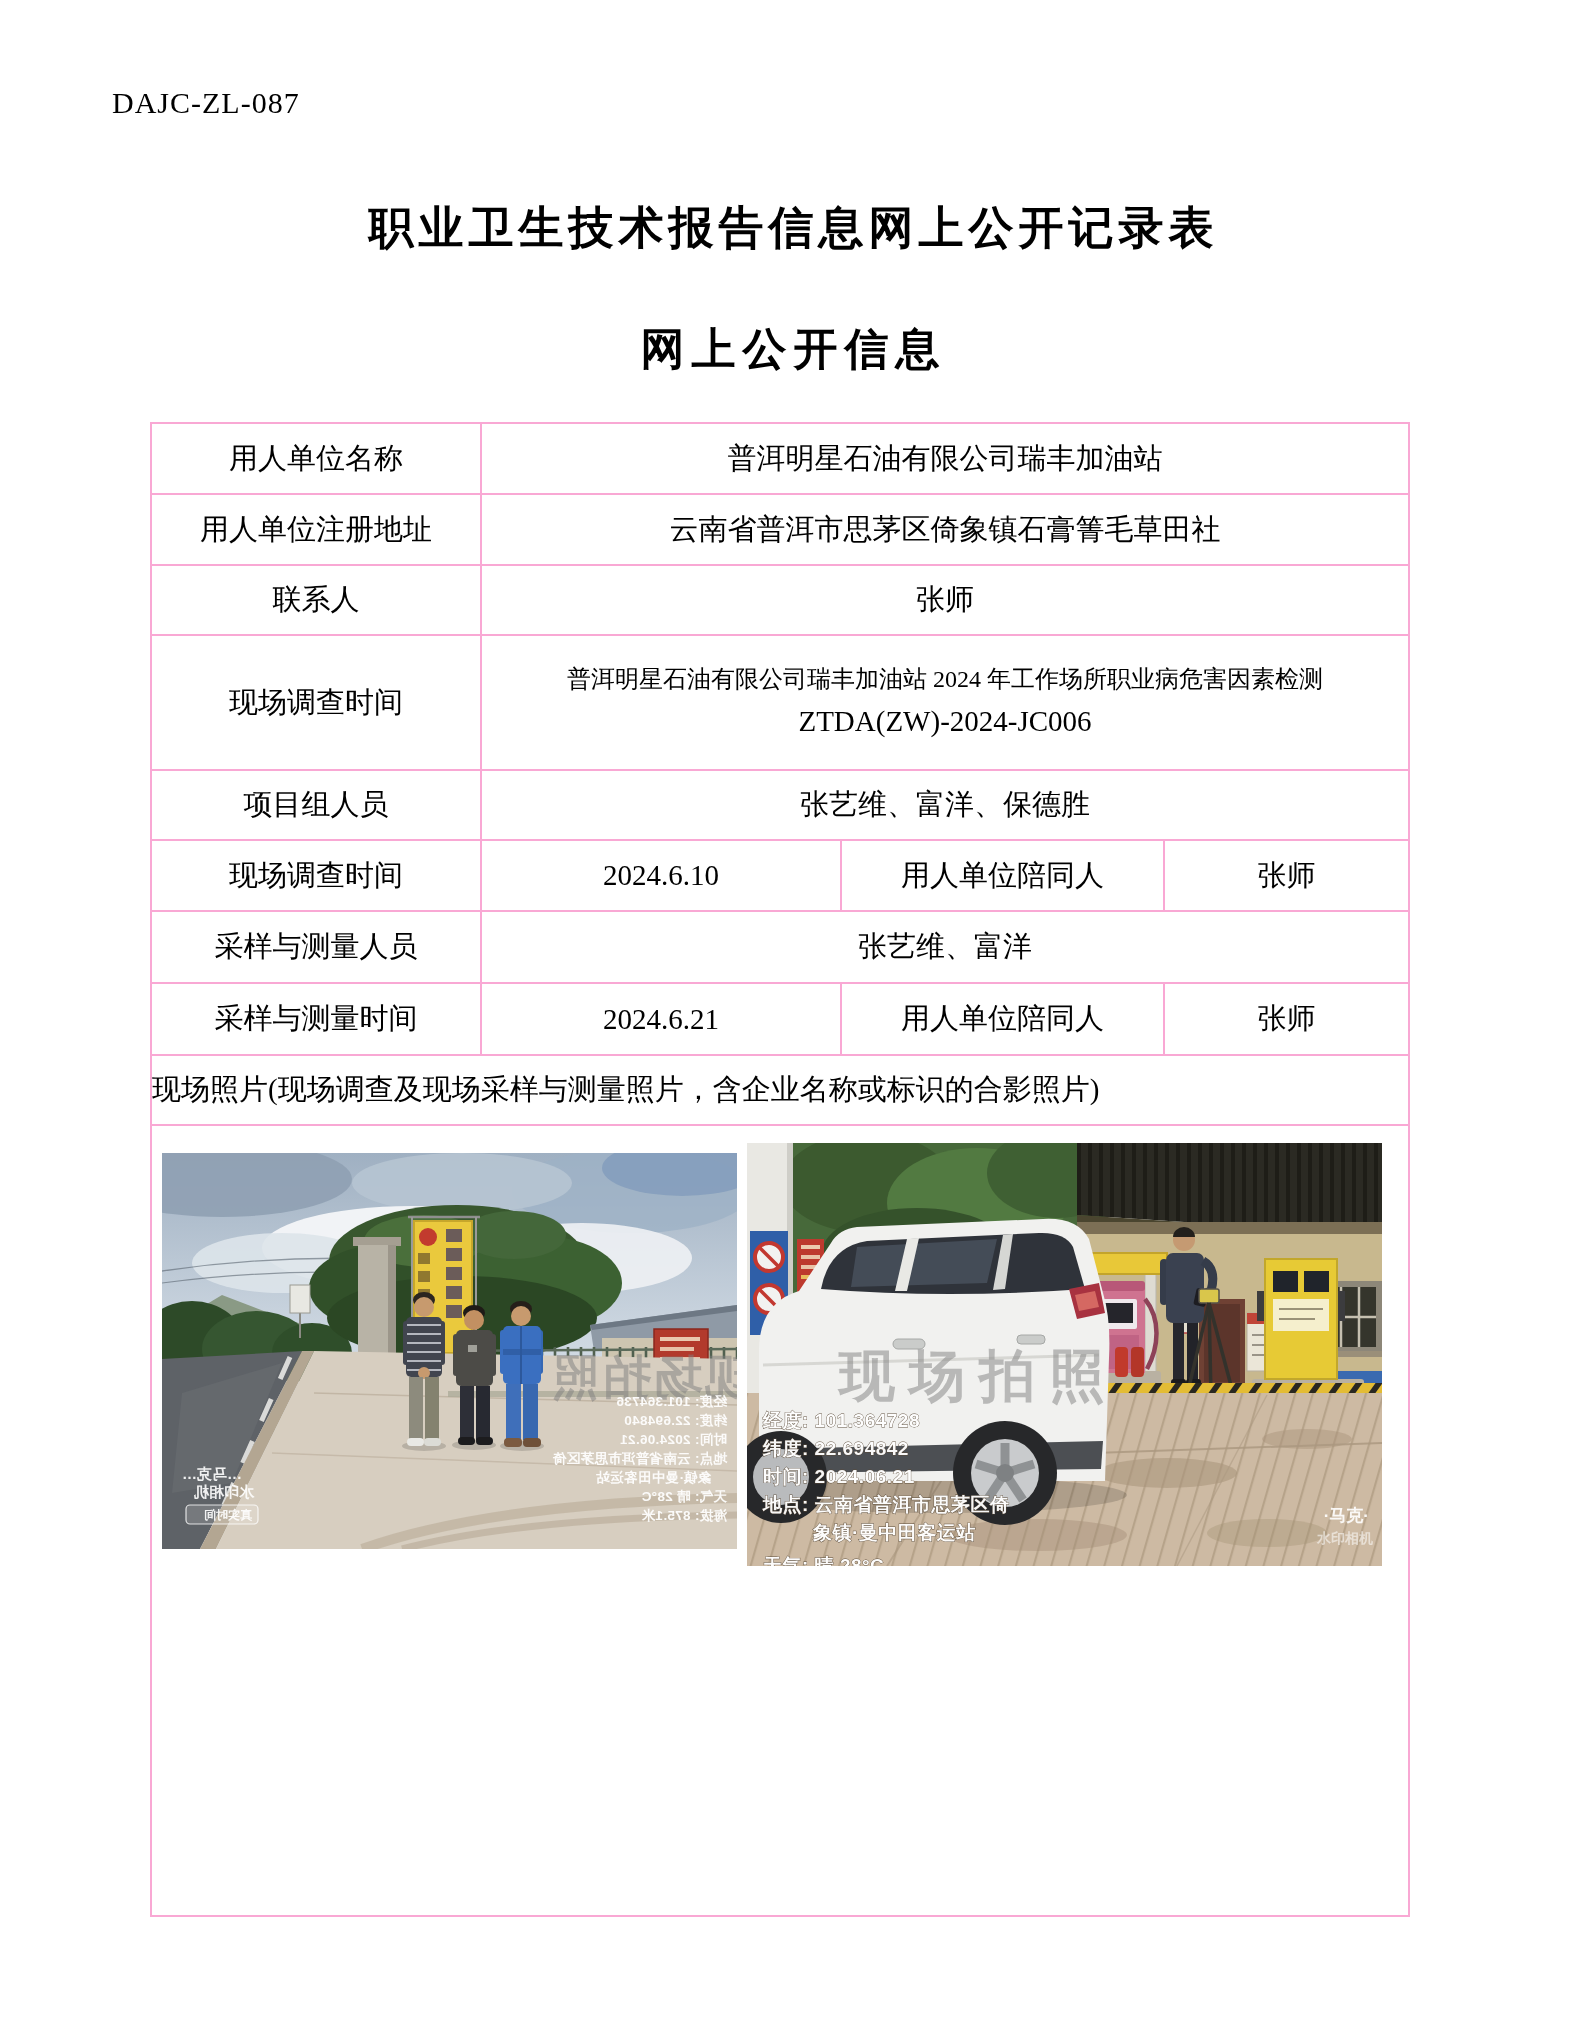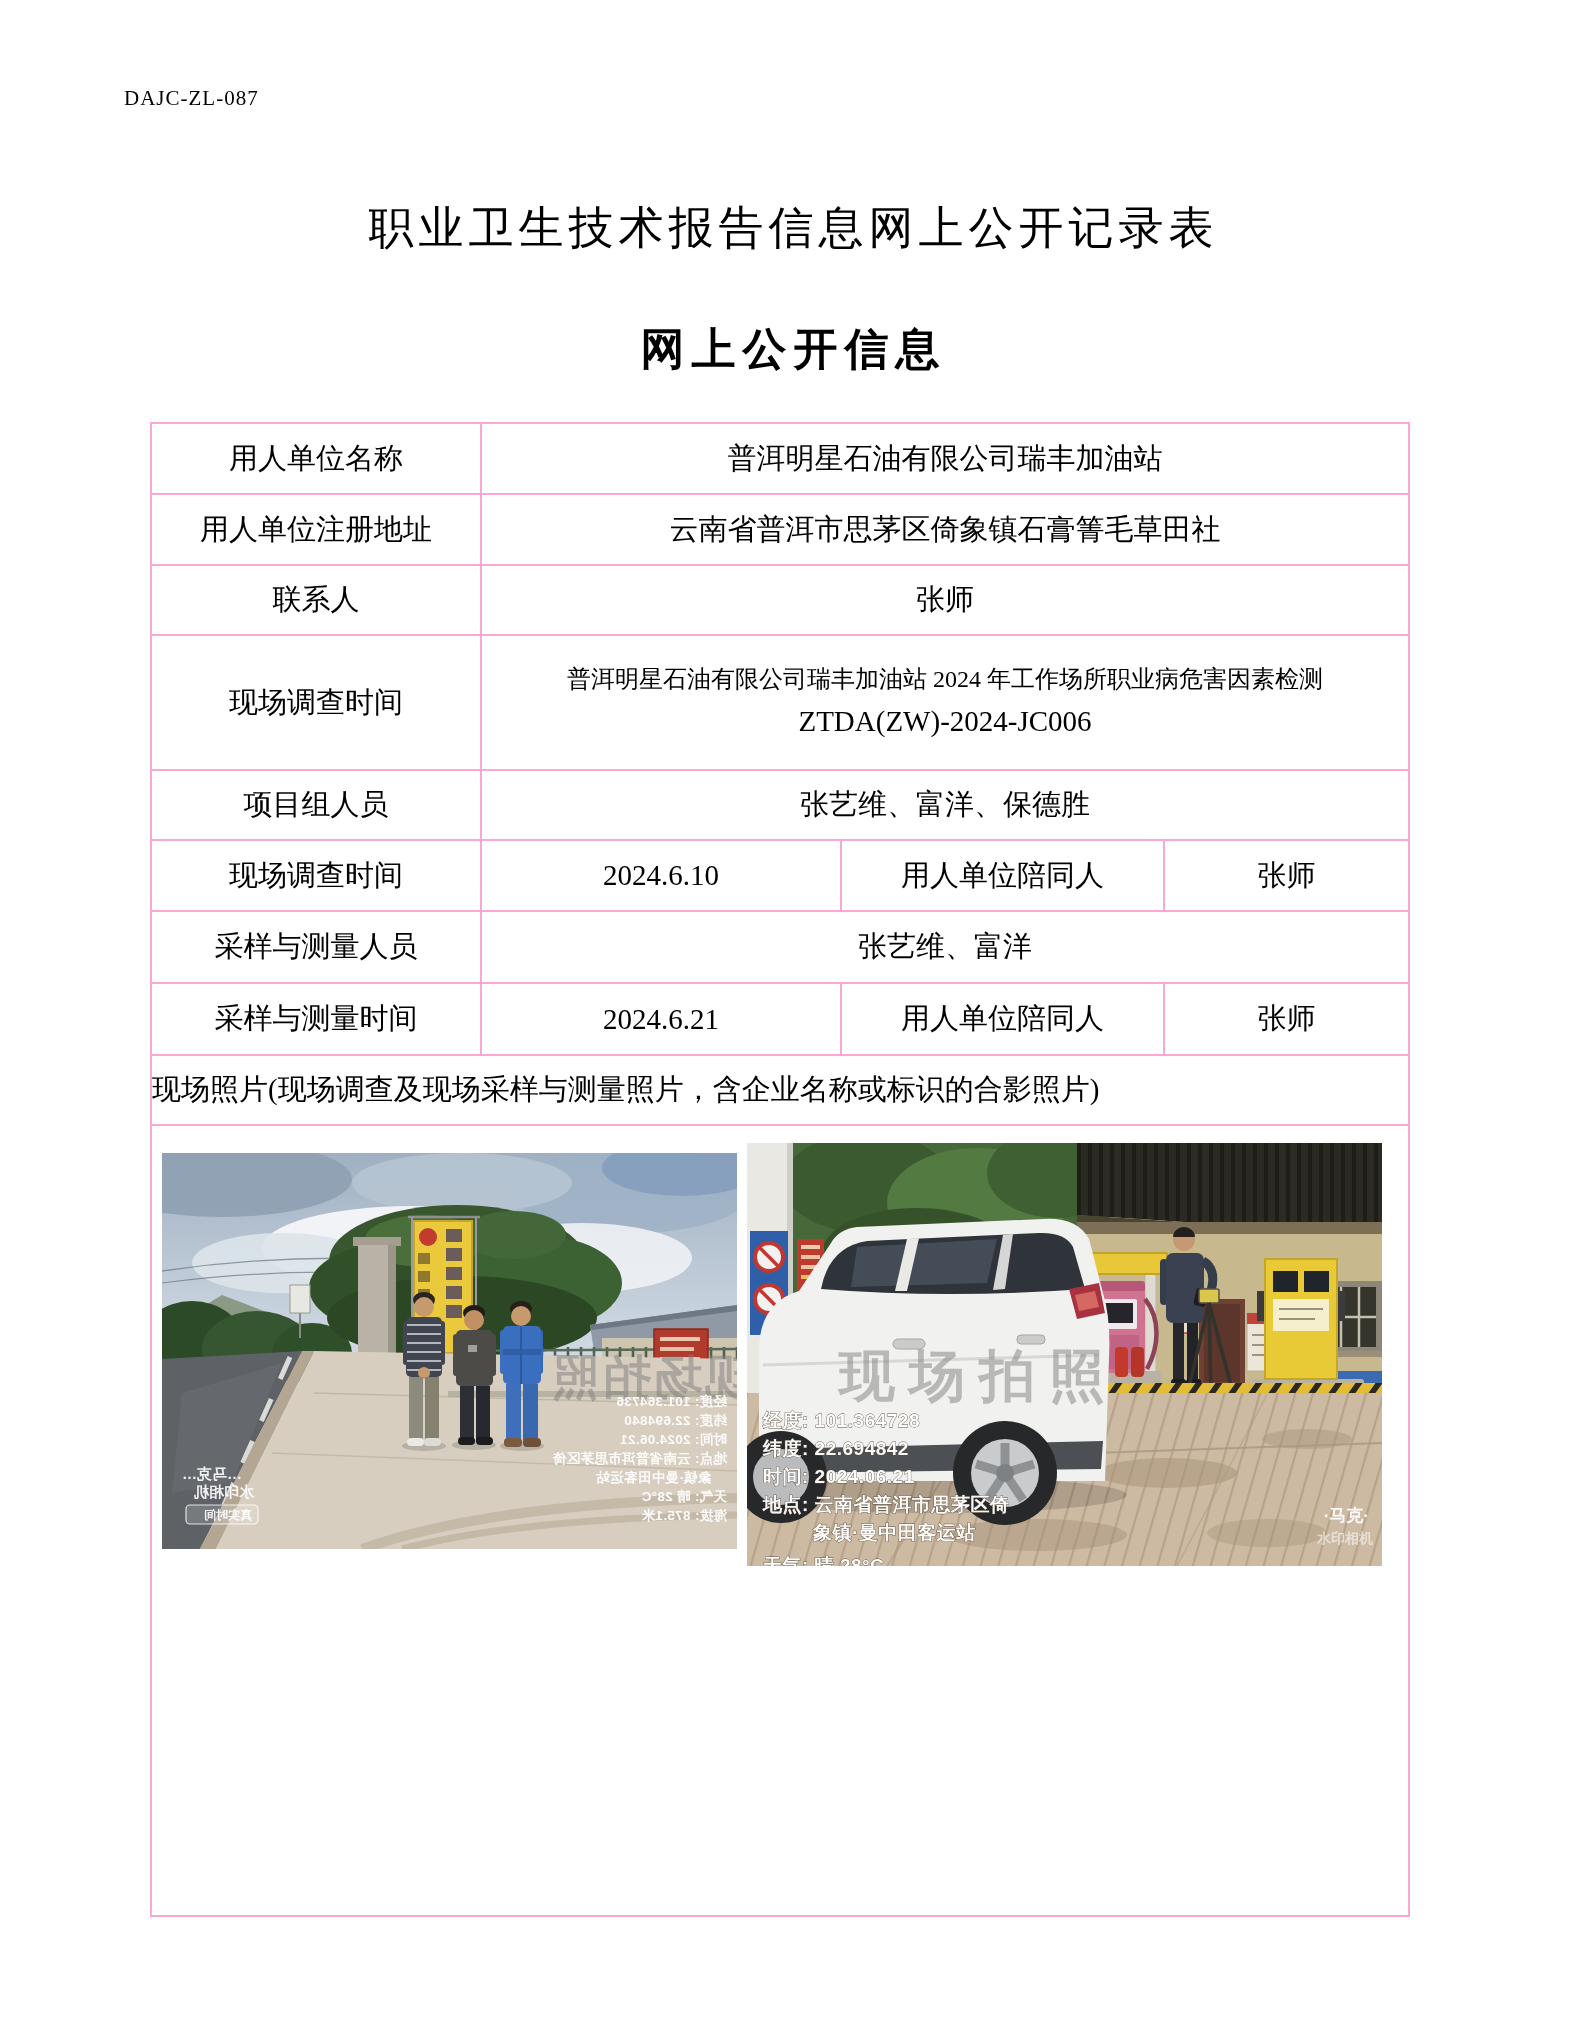--- a/index.html
+++ b/index.html
@@ -1,20 +1,20 @@
 <!DOCTYPE html>
 <html><head>
 <meta charset="utf-8">
 <style>
   html,body{margin:0;padding:0;background:#ffffff;}
   body{width:1587px;height:2024px;position:relative;overflow:hidden;
        font-family:"Liberation Serif","DejaVu Serif",serif;color:#000;}
-  .doc-code{position:absolute;left:124px;top:86px;font-size:21px;letter-spacing:1px;}
+  .doc-code{position:absolute;left:112px;top:86px;font-size:30px;letter-spacing:1px;}
   .doc-title{position:absolute;top:198px;left:0;width:100%;margin:0;text-align:center;
-             font-size:45px;font-weight:normal;letter-spacing:5px;}
+             font-size:45px;font-weight:bold;letter-spacing:5px;}
   .doc-subtitle{position:absolute;top:320px;left:0;width:100%;margin:0;text-align:center;
              font-size:44px;font-weight:bold;letter-spacing:7px;font-family:Liberation Mono, monospace;}
   table.form-table{position:absolute;left:150px;top:422px;width:1258px;
              border-collapse:collapse;table-layout:fixed;}
   .form-table td{border:2px solid #f9a8d4;font-size:29px;text-align:center;
              vertical-align:middle;padding:0 6px;overflow:hidden;}
   tr.r1 td{height:69px} tr.r2 td{height:69px} tr.r3 td{height:68px}
   tr.r4 td{height:133px} tr.r5 td{height:68px} tr.r6 td{height:70px}
   tr.r7 td{height:69px} tr.r8 td{height:70px} tr.r9 td{height:70px}
   tr.r10 td{height:68px}

